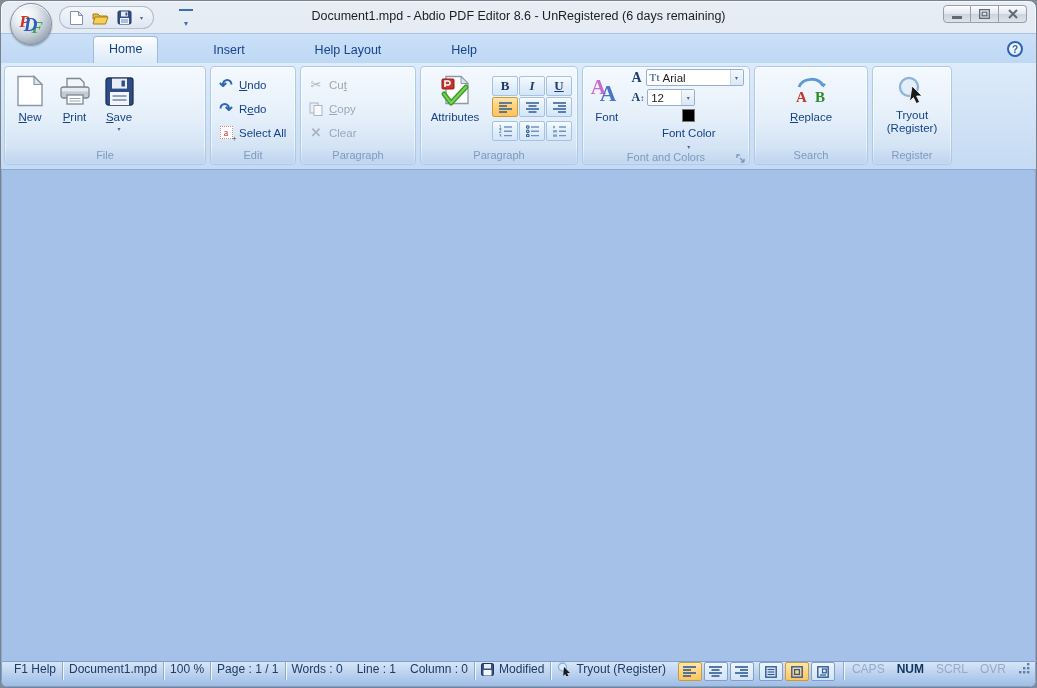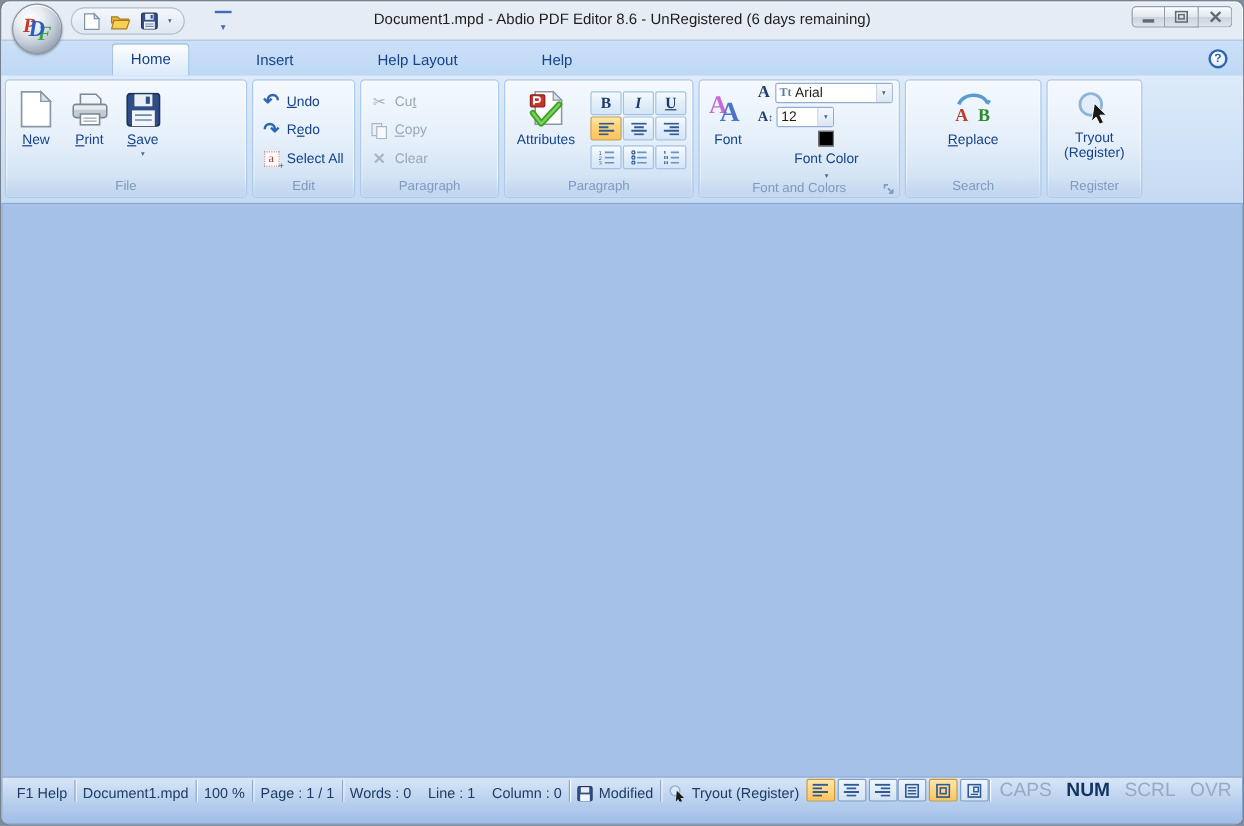--- a/index.html
+++ b/index.html
@@ -168,35 +168,35 @@
   
   .ab-icon{ position:relative; width:32px; height:32px; }
   .ab-icon .la{ position:absolute; left:1px; bottom:1px; font-family:"Liberation Serif", serif; font-weight:bold; font-size:15px; color:#C0392B; }
   .ab-icon .lb{ position:absolute; right:2px; bottom:1px; font-family:"Liberation Serif", serif; font-weight:bold; font-size:15px; color:#2E8B2E; }
 
   
   .canvas{ flex:1; background:#A6C1E7; border-left:1px solid #8FA9CC; border-right:1px solid #8FA9CC; }
 
   
   .statusbar{
-    flex:none; height:40px;
+    flex:none; height:26px;
     background:linear-gradient(180deg,#D8E6F8 0%,#BDD3EF 45%,#9FBDE6 100%);
     border:1px solid #7EA0CF; border-radius:0 0 5px 5px;
-    display:flex; align-items:flex-end; padding:0 6px 18px 6px;
+    display:flex; align-items:flex-start; padding:0 6px 18px 6px;
     font-size:12px; color:#1E3C64; white-space:nowrap;
   }
   .sseg{ display:flex; align-items:center; gap:5px; padding:0 6px; }
   .sep{ width:1px; height:18px; background:#8FA9CC; box-shadow:1px 0 0 rgba(255,255,255,.8); flex:none; }
   .sbtn{
     width:24px; height:19px; display:flex; align-items:center; justify-content:center;
     border:1px solid #7FA0CC; border-radius:2px;
     background:linear-gradient(180deg,#EEF5FC,#D3E3F5); cursor:default;
   }
   .sbtn.selected{ background:linear-gradient(180deg,#FFE7AC,#FFC35C); border-color:#C79C3F; }
-  .kbd{ display:flex; gap:12px; font-size:16px; color:#96A9C6; padding:0 8px; }
+  .kbd{ display:flex; gap:12px; font-size:12px; color:#96A9C6; padding:0 8px; }
   .kbd .on{ color:#12355F; font-weight:bold; }
   .grip{ margin-left:4px; margin-right:-2px; }
 </style>
 </head>
 <body>
 
 <div class="window">
 
   <div class="titlebar">
     <div class="orb">

